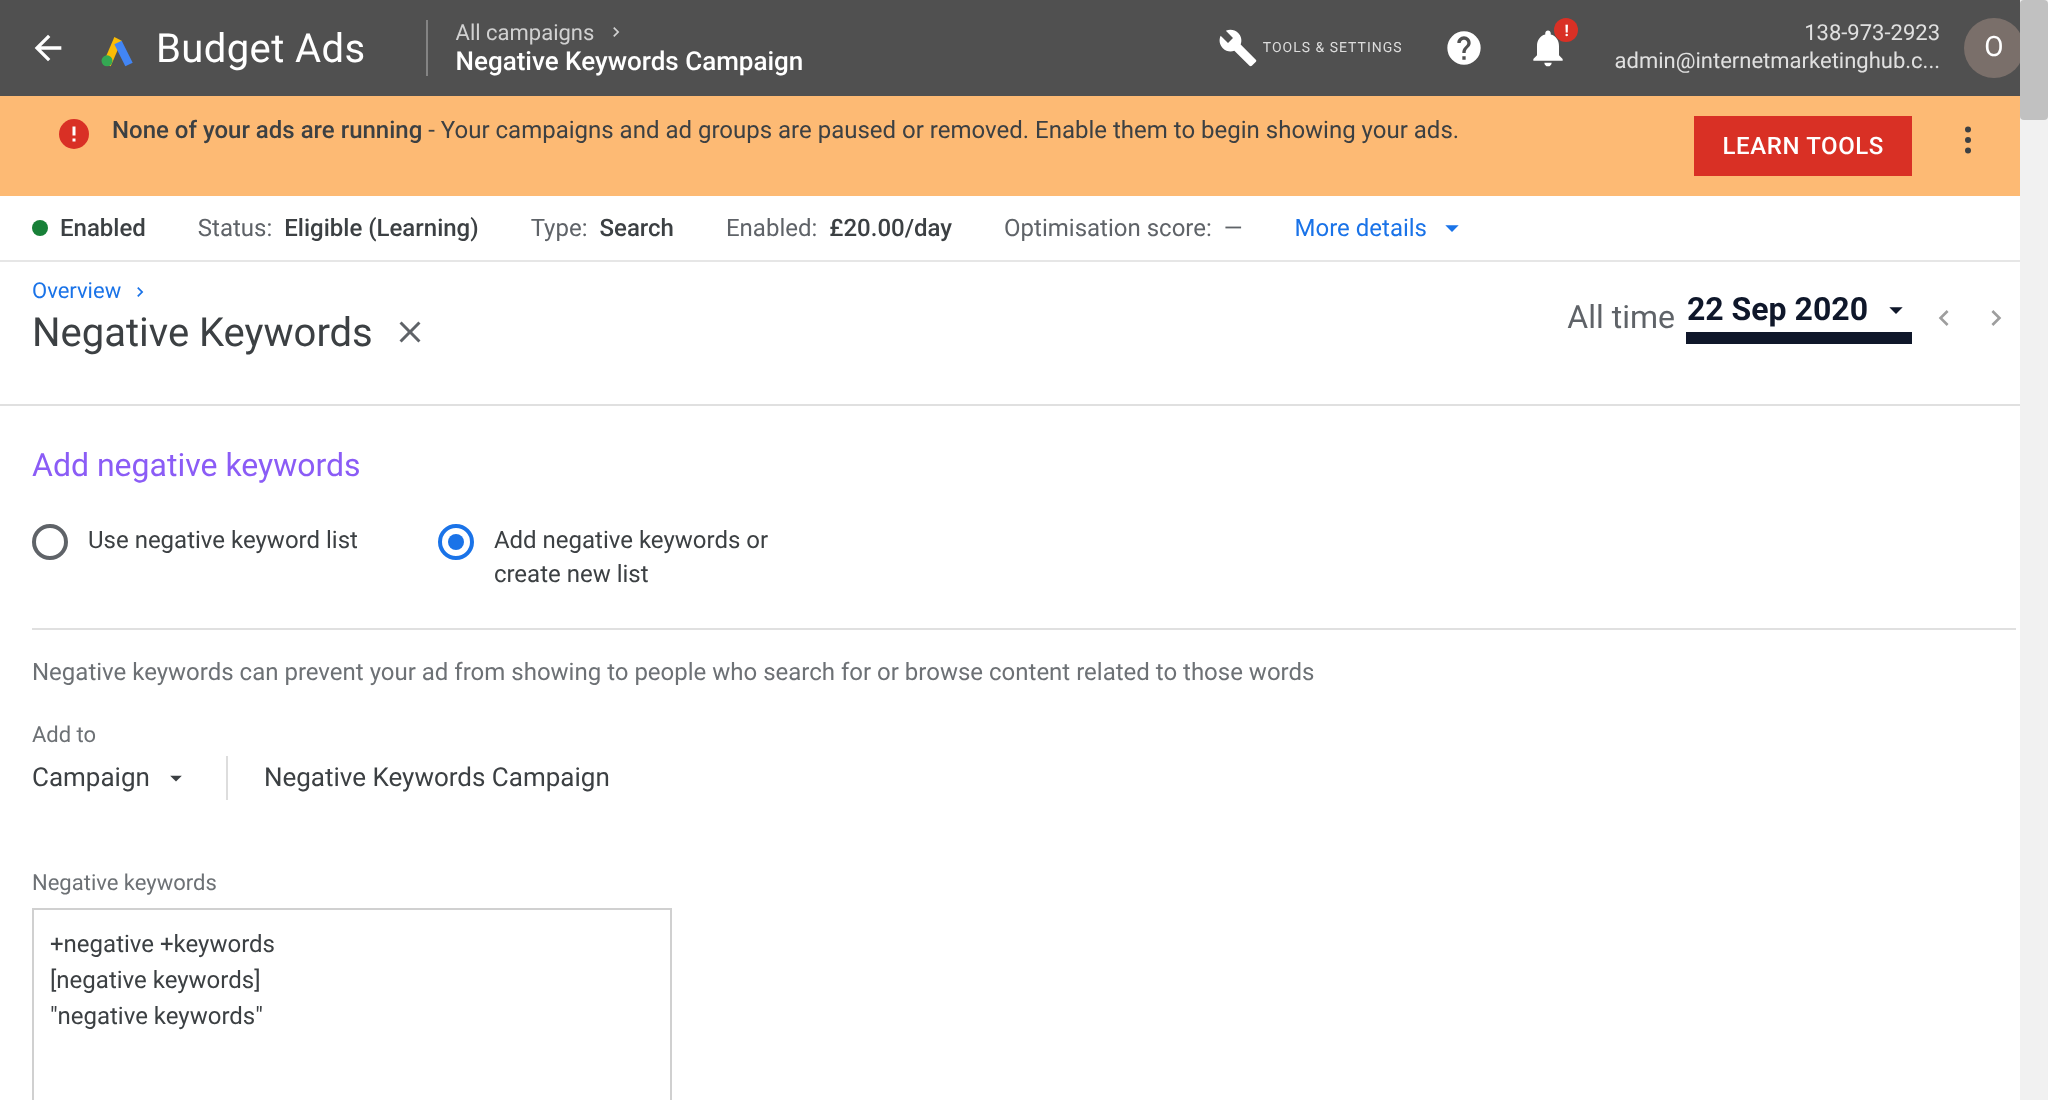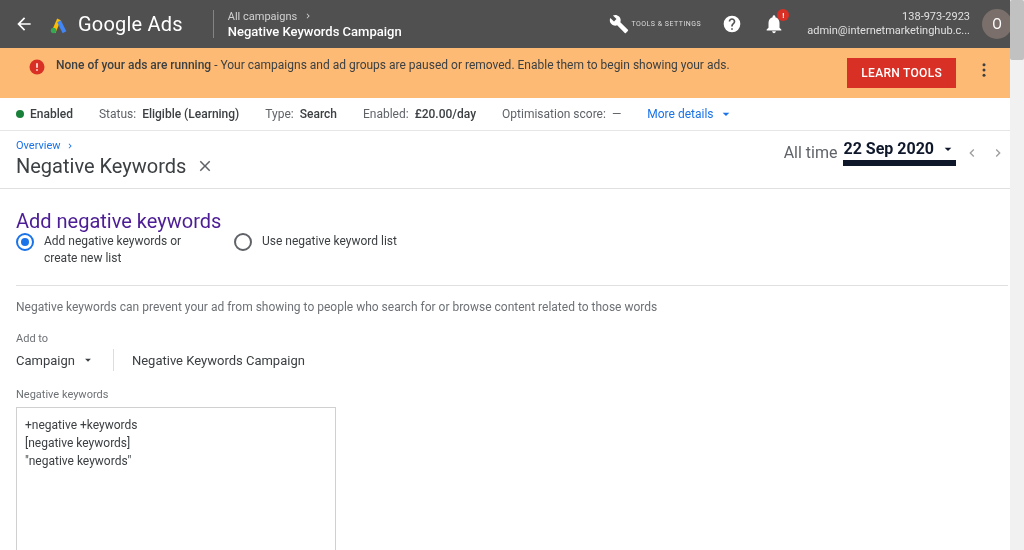--- a/index.html
+++ b/index.html
@@ -26,40 +26,40 @@
   .alert-ico{width:18px;height:18px;flex:none}
   .alert-txt{flex:1;color:#3c4043;font-size:12px}
   .alert-txt b{font-weight:500}
   .learn{background:#d93025;color:#fff;border:none;padding:8px 14px;font-size:12px;font-weight:500;letter-spacing:.3px;cursor:pointer}
   .dots{width:24px;height:24px;cursor:pointer;display:flex;align-items:center;justify-content:center;margin-left:6px}
   .statbar{display:flex;align-items:center;padding:8px 16px;gap:26px;font-size:12px;color:#5f6368;border-bottom:1px solid #e6e6e6}
   .stat{display:flex;align-items:center;gap:6px}
   .dot-en{width:8px;height:8px;background:#188038;border-radius:50%}
   .stat b{color:#3c4043;font-weight:500}
   .more{color:#1a73e8;cursor:pointer;display:flex;align-items:center;gap:4px}
-  .subhdr{padding:8px 16px 10px;border-bottom:1px solid #e0e0e0;display:flex;align-items:flex-start}
+  .subhdr{padding:8px 16px 24px;border-bottom:1px solid #e0e0e0;display:flex;align-items:center}
   .sub-left{flex:1}
   .sub-crumb{color:#1a73e8;font-size:11px;display:flex;align-items:center;gap:4px;margin-bottom:2px}
   .sub-title{font-size:20px;color:#3c4043;display:flex;align-items:center;gap:10px}
   .close-x{width:18px;height:18px;cursor:pointer;color:#5f6368}
   .date-sel{display:flex;align-items:center;gap:6px;font-size:16px}
   .date-lbl{color:#5f6368}
   .date-val{color:#0f172a;font-weight:700;border-bottom:6px solid #0f172a;padding-bottom:2px;display:flex;align-items:center;gap:6px}
   .chev{width:20px;height:20px;cursor:pointer;color:#9e9e9e;display:flex;align-items:center;justify-content:center}
   .content{padding:20px 16px}
-  .sec-title{font-size:20px;color:#4c1d95;}
+  .sec-title{font-size:16px;color:#8b5cf6;margin-bottom:20px}
   .radios{display:flex;gap:40px;padding-bottom:18px;border-bottom:1px solid #e0e0e0;margin-bottom:14px}
   .radio-opt{display:flex;align-items:flex-start;gap:10px;cursor:pointer}
   .radio{width:18px;height:18px;border:2px solid #1a73e8;border-radius:50%;display:flex;align-items:center;justify-content:center;flex:none}
   .radio.off{border-color:#5f6368}
   .radio-dot{width:8px;height:8px;background:#1a73e8;border-radius:50%}
   .radio-lbl{font-size:12px;color:#3c4043;max-width:150px;line-height:1.4}
   .help{font-size:12px;color:#6d7175;margin-bottom:18px}
   .addto-lbl{font-size:11px;color:#6d7175;margin-bottom:4px}
-  .addto-row{display:flex;align-items:center;gap:18px;margin-bottom:16px}
+  .addto-row{display:flex;align-items:center;gap:18px;margin-bottom:34px}
   .sel{display:flex;align-items:center;gap:6px;font-size:13px;color:#3c4043;cursor:pointer;padding:4px 0}
   .sel-div{width:1px;height:22px;background:#ddd}
   .camp-name{font-size:13px;color:#3c4043}
   .kw-lbl{font-size:11px;color:#6d7175;margin-bottom:6px}
   .kw-box{width:320px;height:170px;border:1px solid #d0d0d0;padding:8px;font-size:12px;line-height:1.5;color:#3c4043;resize:none;font-family:inherit;outline:none}
   .scrollbar{position:absolute;right:0;top:0;width:14px;height:100%;background:#f1f1f1}
   .scroll-thumb{width:100%;height:60px;background:#c1c1c1;border-radius:2px}
   svg{fill:currentColor}
 </style>
 </head>
@@ -70,21 +70,21 @@
     <svg viewBox="0 0 24 24" width="20" height="20">
         <path d="M20 11H7.83l5.59-5.59L12 4l-8 8 8 8 1.41-1.41L7.83 13H20z"></path>
       </svg>
   </div>
   <div class="logo">
     <svg class="logo-mark" viewBox="0 0 24 24">
       <path fill="#FBBC04" d="M4 20l6-14 4 2-6 14z"></path>
       <path fill="#4285F4" d="M14 8l6 12-4 2-6-12z"></path>
       <circle fill="#34A853" cx="6" cy="19" r="3"></circle>
     </svg>
-    <span class="logo-txt">Google Ads</span>
+    <span class="logo-txt">Budget Ads</span>
   </div>
   <div class="divider-v"></div>
   <div class="crumb">
     <div class="crumb-top">
       <span>All campaigns</span>
       <svg viewBox="0 0 24 24" width="10" height="10">
           <path d="M8.59 16.59L13.17 12 8.59 7.41 10 6l6 6-6 6z"></path>
         </svg>
     </div>
     <div class="crumb-bot">Negative Keywords Campaign</div>
@@ -193,28 +193,28 @@
         </svg>
       </div>
   </div>
 </div>
 
 <div class="content">
   <div class="sec-title">Add negative keywords</div>
 
   <div class="radios">
     <div class="radio-opt">
+      <div class="radio off"></div>
+      <div class="radio-lbl">Use negative keyword list</div>
+    </div>
+    <div class="radio-opt">
       <div class="radio">
           <div class="radio-dot"></div>
         </div>
       <div class="radio-lbl">Add negative keywords or create new list</div>
-    </div>
-    <div class="radio-opt">
-      <div class="radio off"></div>
-      <div class="radio-lbl">Use negative keyword list</div>
     </div>
   </div>
 
   <div class="help">Negative keywords can prevent your ad from showing to people who search for or browse content related to those words</div>
 
   <div class="addto-lbl">Add to</div>
   <div class="addto-row">
     <div class="sel">
       <span>Campaign</span>
       <svg viewBox="0 0 24 24" width="14" height="14">

